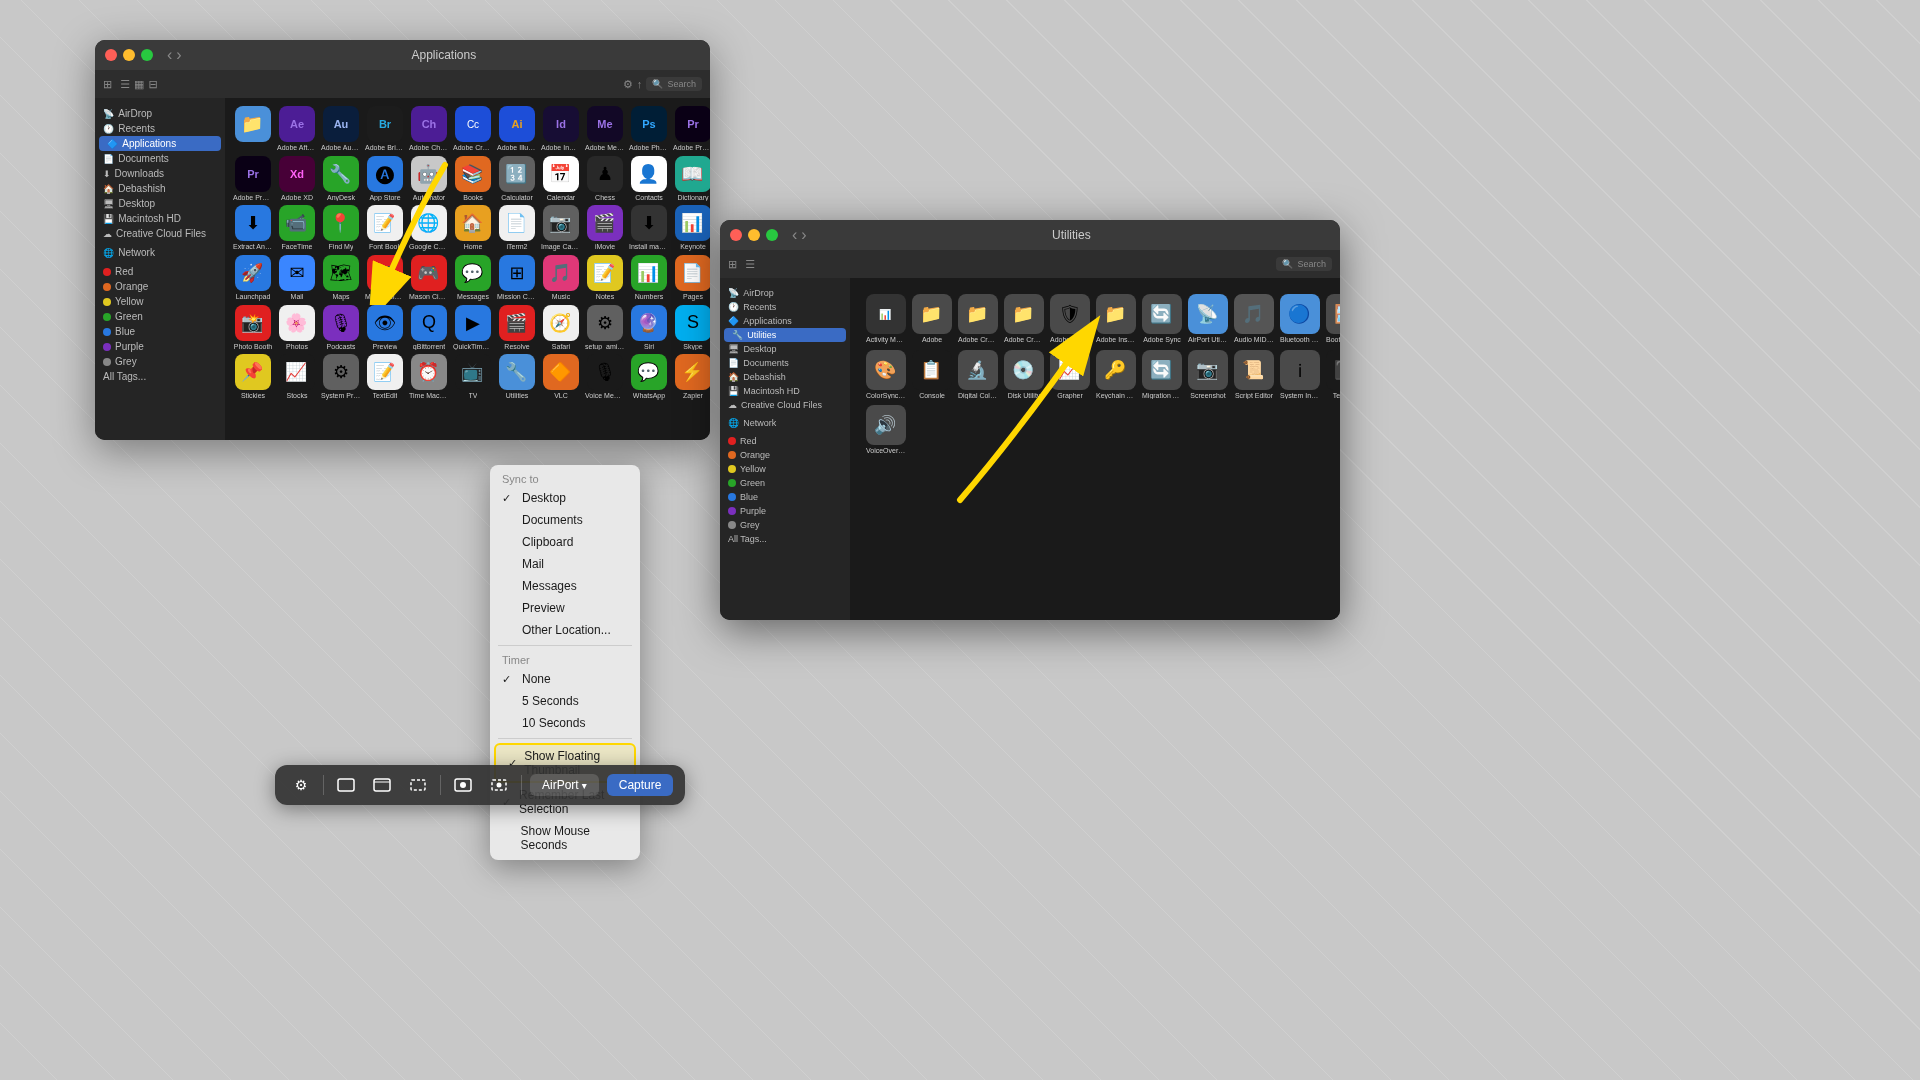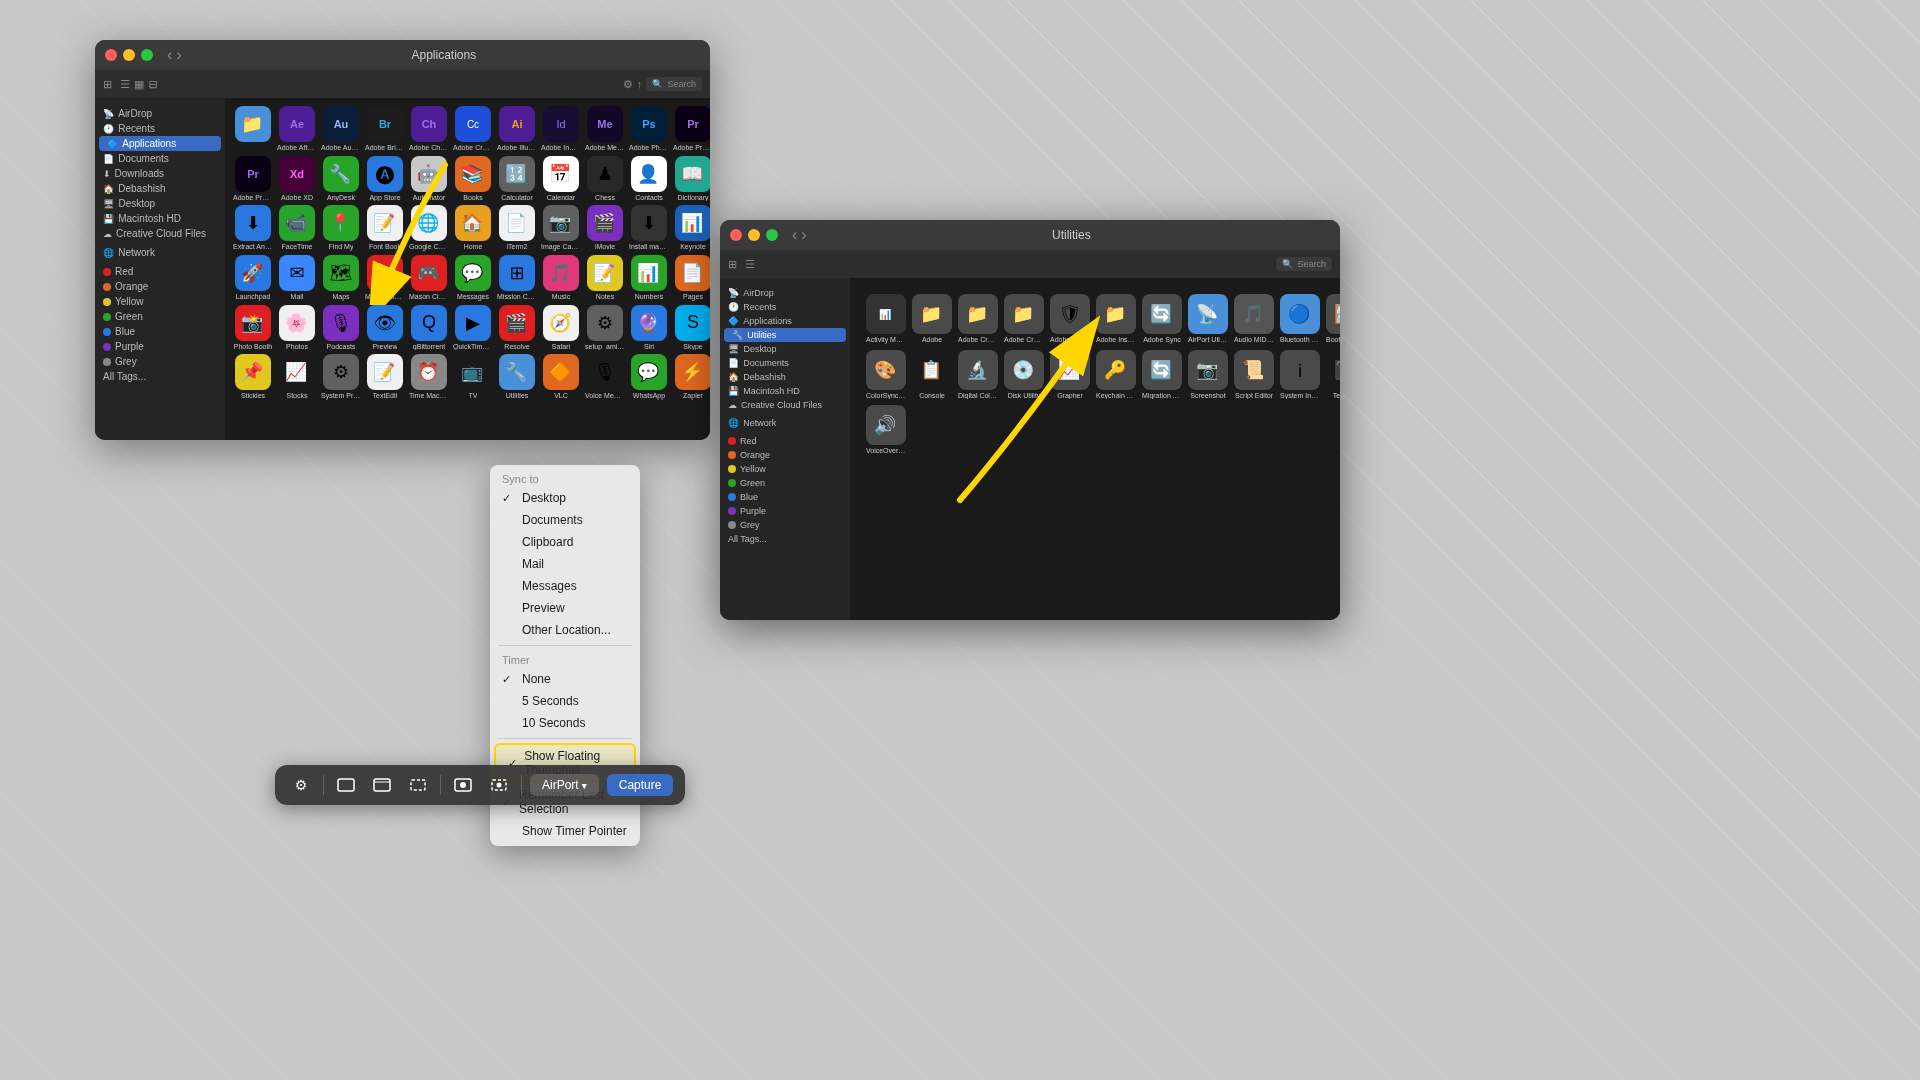--- a/index.html
+++ b/index.html
@@ -436,28 +436,28 @@
             </div>
           <div class="app-icon-label">Adobe Character Animator 2022</div>
         </div>
         <div class="app-icon">
           <div class="app-icon-img" style="background:#1d4ed8">
               <span style="color:white;font-size:10px">Cc</span>
             </div>
           <div class="app-icon-label">Adobe Creative Cloud</div>
         </div>
         <div class="app-icon">
-          <div class="app-icon-img" style="background:#4c1d95">
+          <div class="app-icon-img" style="background:#1d4ed8">
               <span style="color:#e8a020;font-size:11px;font-weight:bold">Ai</span>
             </div>
           <div class="app-icon-label">Adobe Illustrator 2022</div>
         </div>
         <div class="app-icon">
           <div class="app-icon-img" style="background:#170d34">
-              <span style="color:#9b72e6;font-size:11px;font-weight:normal">Id</span>
+              <span style="color:#9b72e6;font-size:11px;font-weight:bold">Id</span>
             </div>
           <div class="app-icon-label">Adobe InDesign 2022</div>
         </div>
         <div class="app-icon">
           <div class="app-icon-img" style="background:#120826">
               <span style="color:#9b72e6;font-size:11px;font-weight:bold">Me</span>
             </div>
           <div class="app-icon-label">Adobe Media Encoder 2022</div>
         </div>
         <div class="app-icon">
@@ -972,21 +972,21 @@
   <div class="menu-item highlighted-outline">
     <span class="menu-checkmark" style="color:#1a1a1a">✓</span>
     <span>Show Floating Thumbnail</span>
   </div>
   <div class="menu-item">
     <span class="menu-checkmark">✓</span>
     <span>Remember Last Selection</span>
   </div>
   <div class="menu-item">
     <span class="menu-checkmark"></span>
-    <span>Show Timer Pointer</span>
+    <span>Show Mouse Seconds</span>
   </div>
 </div>
 
 <div class="screenshot-toolbar">
   <div class="toolbar-icon">⚙</div>
   <div class="toolbar-separator"></div>
   <div class="toolbar-icon">
     <svg width="18" height="14" viewBox="0 0 18 14">
       <rect x="1" y="1" width="16" height="12" rx="2" fill="none" stroke="white" stroke-width="1.5"></rect>
     </svg>

